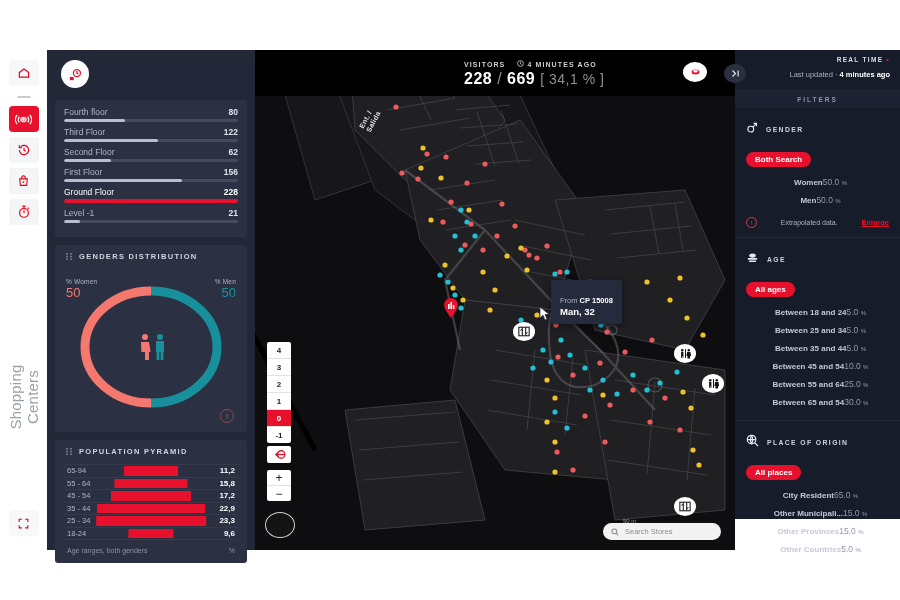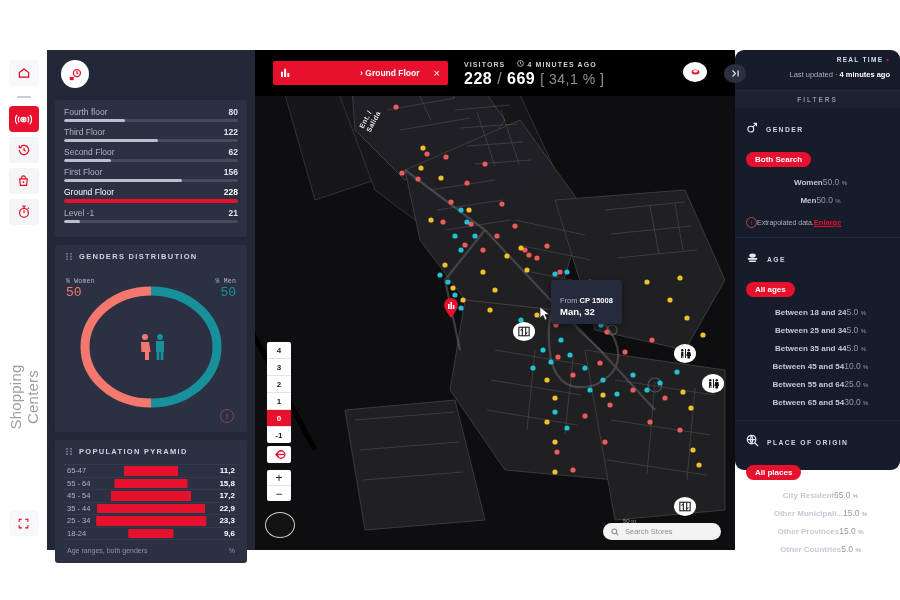--- a/index.html
+++ b/index.html
@@ -31,21 +31,21 @@
   .fline{display:flex;justify-content:space-between;align-items:baseline;margin-bottom:2px;}
   .fname{color:#aeb4c2;font-size:8.5px;}
   .fval{color:#dfe3eb;font-size:8.5px;font-weight:bold;}
   .frow.sel .fname,.frow.sel .fval{color:#ffffff;}
   .ftrack{height:3px;background:#454b5d;border-radius:2px;overflow:hidden;}
   .ffill{height:3px;background:#b9bfcc;border-radius:2px;}
   .frow.sel .ftrack{height:4px;background:#454b5d;}
   .frow.sel .ffill{background:#e8112d;height:4px;}
 
   
-  .donutwrap{position:relative;height:145px;margin-top:17px;font-family:Liberation Mono, monospace;}
+  .donutwrap{position:relative;height:145px;margin-top:17px;}
   .donut{position:absolute;left:50%;top:4px;transform:translateX(-50%);}
   .glabL{position:absolute;left:2px;top:0;}
   .glabR{position:absolute;right:2px;top:0;text-align:right;}
   .glab-t{font-size:6.5px;color:#aeb4c2;letter-spacing:.2px;}
   .glabL .glab-v{font-size:13px;color:#f4786d;}
   .glabR .glab-v{font-size:13px;color:#17909c;}
   .info{position:absolute;right:4px;bottom:0;width:12px;height:12px;border-radius:50%;border:1px solid #8a4a52;
         color:#c75a63;font-size:8px;display:flex;align-items:center;justify-content:center;}
 
   
@@ -102,41 +102,41 @@
   .searchbox .ph{color:#8e8e8e;font-size:7.5px;margin-left:6px;}
 
   .poi{position:absolute;width:22px;height:19px;border-radius:50%;background:#fff;display:flex;align-items:center;justify-content:center;z-index:4;}
   .pinmark{position:absolute;width:16px;height:20px;z-index:4;}
   .entlabel{position:absolute;color:#e6e6e6;font-size:7px;line-height:8px;font-weight:bold;
             transform:rotate(-62deg);z-index:3;letter-spacing:.3px;}
   .zeroish{position:absolute;color:#dcdcdc;font-size:11px;z-index:3;}
   .scalebar{position:absolute;color:#9a9a9a;font-size:6px;z-index:3;}
 
   
-  .right{width:165px;flex:0 0 165px;height:420px;background:#171c2b;position:relative;border-radius:9px;}
+  .right{width:165px;flex:0 0 165px;height:469px;background:#171c2b;position:relative;}
   .rt-top{height:40px;position:relative;border-bottom:1px solid #232938;}
   .rt-rt{position:absolute;right:10px;top:6px;color:#d9dde5;font-size:6.5px;letter-spacing:1.3px;font-weight:bold;}
   .rt-rt .dot{color:#e8112d;}
   .rt-upd{position:absolute;right:10px;top:20px;color:#aab0bd;font-size:7.5px;}
   .rt-upd b{color:#fff;}
   .collapse{position:absolute;left:-11px;top:14px;width:22px;height:19px;border-radius:50%;background:#2a3040;
             display:flex;align-items:center;justify-content:center;color:#dfe3eb;font-size:8px;z-index:7;}
   .filthead{height:17px;background:#1d2232;display:flex;align-items:center;justify-content:center;
             color:#8d94a4;font-size:6.5px;letter-spacing:2px;font-weight:bold;}
   .sect{padding:12px 11px 0 11px;}
   .sect.bt{border-top:1px solid #232938;margin-top:9px;padding-top:12px;}
   .sh{display:flex;align-items:center;gap:8px;margin-bottom:10px;}
   .sh .ttl{color:#cfd4de;font-size:6.8px;letter-spacing:1.4px;font-weight:bold;}
   .chip{display:inline-block;background:#e8112d;color:#fff;font-size:8px;font-weight:bold;
         border-radius:9px;padding:3px 9px;margin-bottom:6px;}
   .orow{display:flex;justify-content:center;align-items:baseline;padding:4px 0 4px 6px;}
   .orow .on{color:#c3c9d6;font-size:8px;font-weight:bold;}
   .orow .ov{color:#9199a8;font-size:8.5px;}
   .orow .ov i{font-style:normal;font-size:6px;}
-  .extra{display:flex;align-items:center;margin-top:8px;}
+  .extra{display:flex;align-items:center;margin-top:8px;justify-content:space-between;}
   .extra .w{width:9px;height:9px;border-radius:50%;border:1px solid #c0474f;color:#c0474f;font-size:6px;
             display:flex;align-items:center;justify-content:center;}
   .extra .tx{color:#aab0bd;font-size:7px;}
   .extra .en{color:#e8112d;font-size:7.5px;font-weight:bold;text-decoration:underline;}
 </style>
 </head>
 <body>
 
 <div id="app">
 
@@ -316,21 +316,21 @@
                 <rect x="4" y="2.7" width="2" height="1.6"></rect>
             <rect x="0" y="5.4" width="2" height="1.6"></rect>
                 <rect x="4" y="5.4" width="2" height="1.6"></rect>
               </g>
             </svg>
         </span><span>POPULATION PYRAMID</span>
       </div>
       <div class="pyr" id="pyr-list">
           <div class="prow">
             <div class="pbar" style="width:31%"></div>
-            <span class="pname">65-47</span>
+            <span class="pname">65-94</span>
             <span class="pval">11,2</span>
           </div>
           <div class="prow">
             <div class="pbar" style="width:42%"></div>
             <span class="pname">55 - 64</span>
             <span class="pval">15,8</span>
           </div>
           <div class="prow">
             <div class="pbar" style="width:46%"></div>
             <span class="pname">45 - 54</span>
@@ -602,34 +602,20 @@
 
     <div class="searchbox">
       <svg width="8" height="8" viewBox="0 0 12 12" fill="none" stroke="#8e8e8e" stroke-width="1.6">
         <circle cx="5" cy="5" r="3.6"></circle>
           <path d="M7.8 7.8L11 11"></path>
         </svg>
       <span class="ph">Search Stores</span>
     </div>
 
     <div class="topbar">
-      <div class="floorpill">
-        <span class="ic">
-          <svg width="9" height="9" viewBox="0 0 12 12" fill="#fff">
-            <rect x="0" y="5" width="2.6" height="7"></rect>
-              <rect x="4.2" y="1" width="2.6" height="11"></rect>
-              <rect x="8.4" y="6.5" width="2.6" height="5.5"></rect>
-            </svg>
-        </span>
-        <span class="lbl">
-          <span>›</span>
-          <span>Ground Floor</span>
-        </span>
-        <span class="cl">×</span>
-      </div>
       <div class="visblk">
         <div class="cap">
           <span>VISITORS</span>
           <span class="t">
             <svg width="7" height="7" viewBox="0 0 12 12" fill="none" stroke="#cfcfcf" stroke-width="1.4">
               <circle cx="6" cy="6" r="5"></circle>
                 <path d="M6 3v3.3l2 1.2"></path>
               </svg>
           </span>
           <span>4 MINUTES AGO</span>

